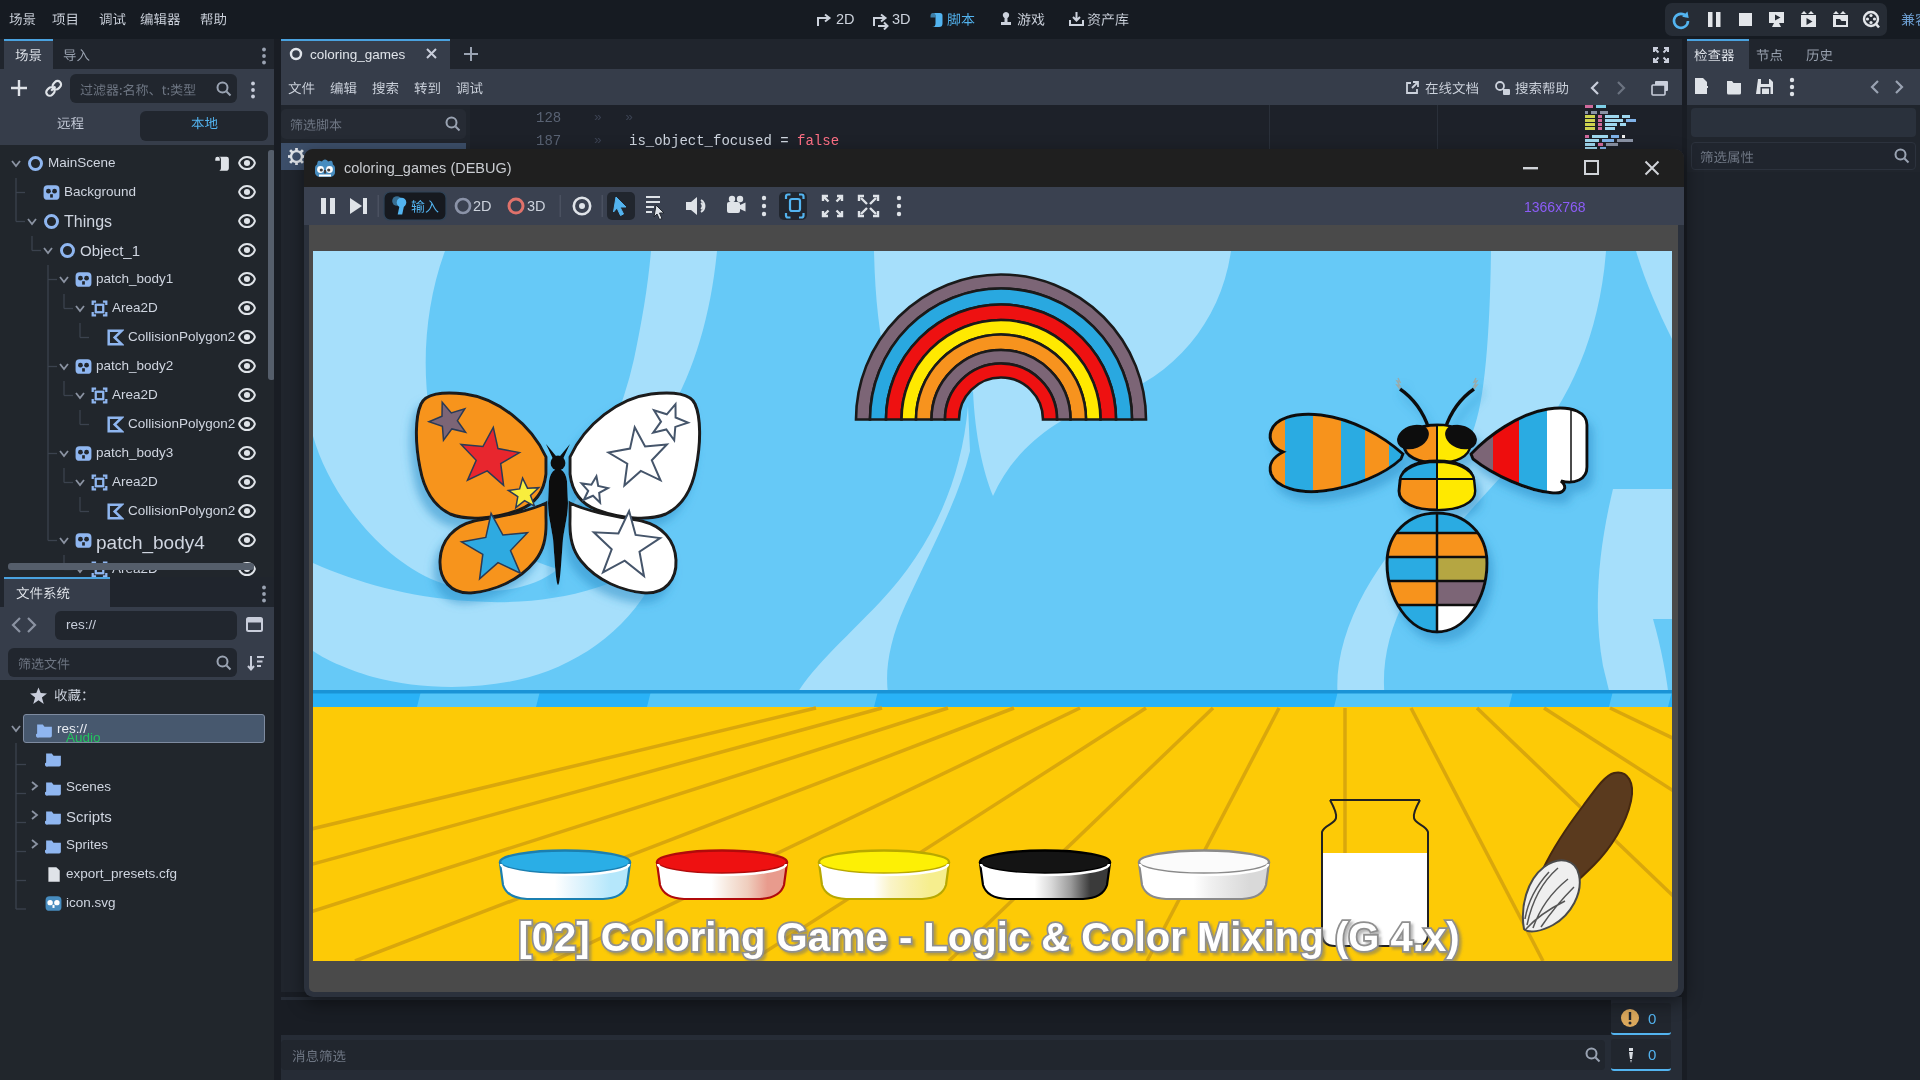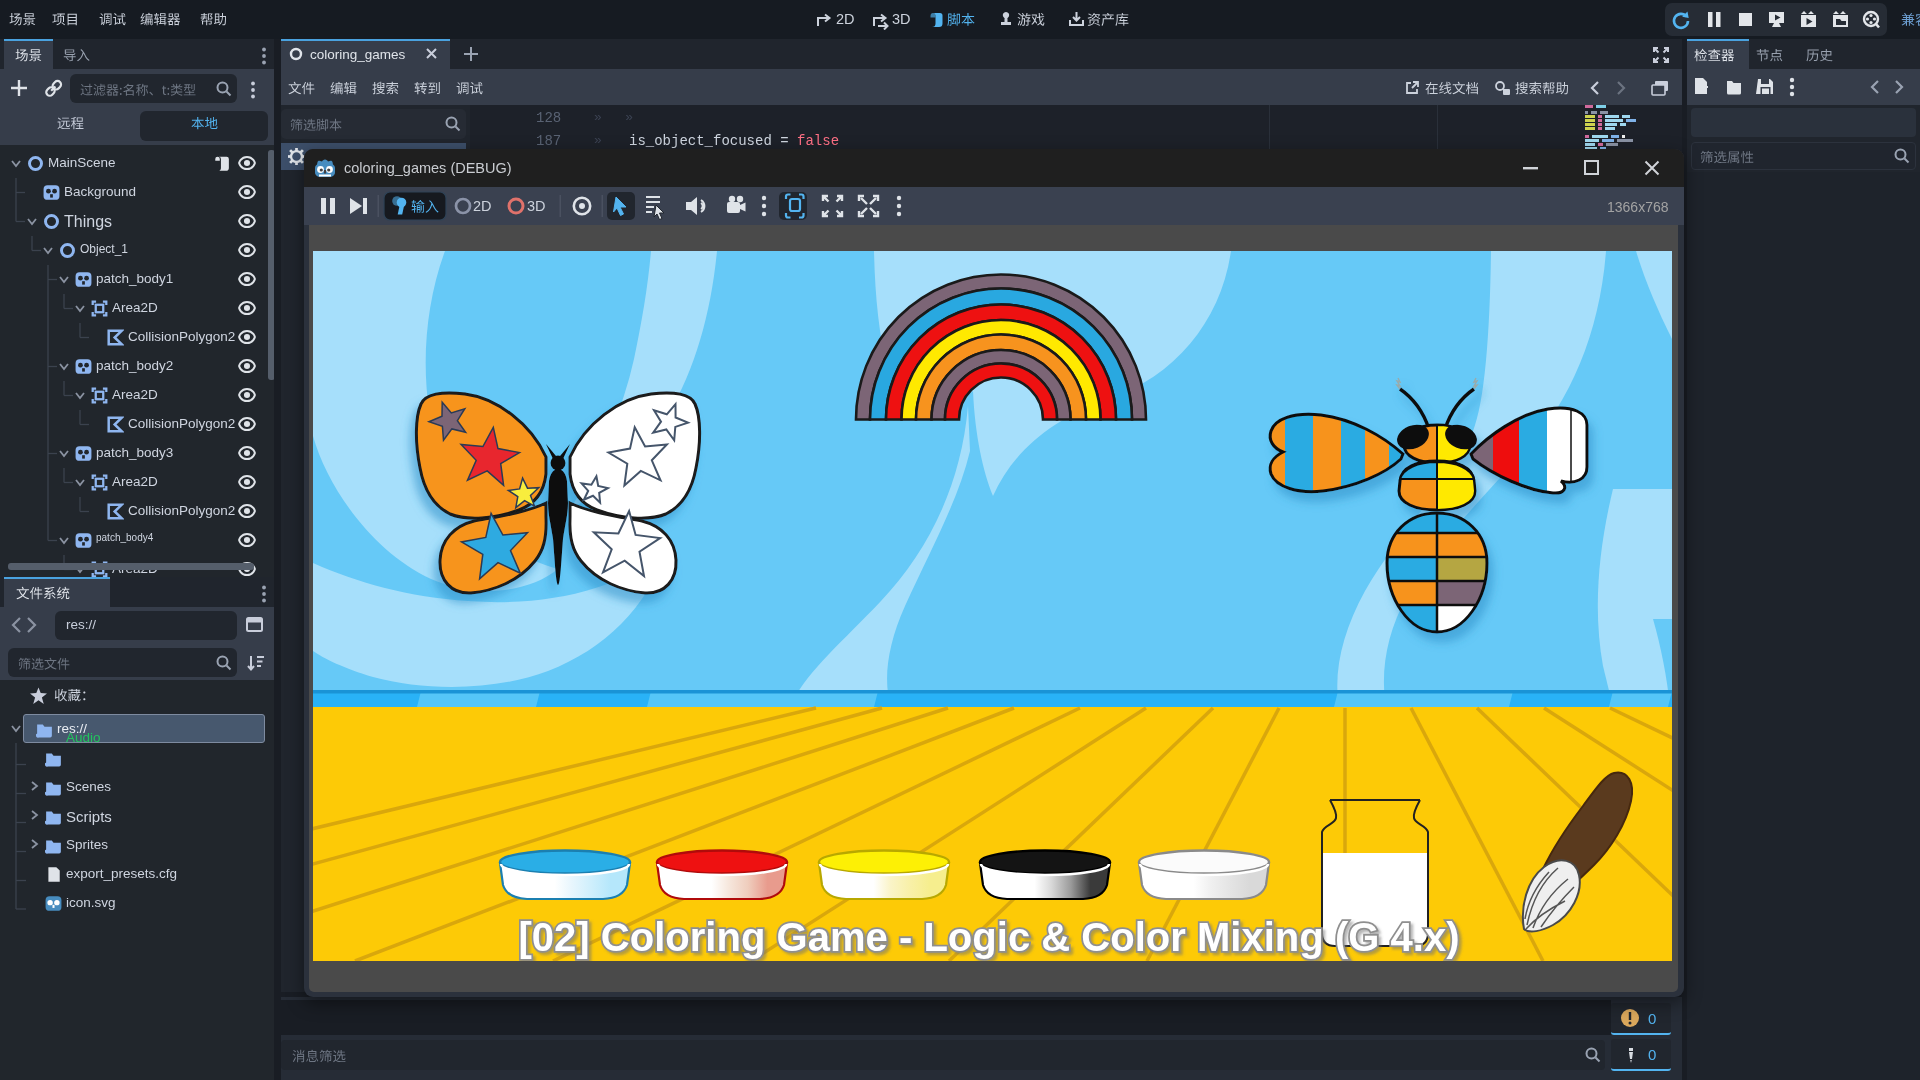--- a/index.html
+++ b/index.html
@@ -173,21 +173,21 @@
 <svg class="ab" style="left:238px;top:212px" width="18" height="18" viewBox="0 0 16 16">
     <path d="M8.0 2.6 C13.6 2.6 15 8.0 15 8.0 C15 8.0 13.6 13.4 8.0 13.4 C2.4 13.4 1 8.0 1 8.0 C1 8.0 2.4 2.6 8.0 2.6 Z" fill="none" stroke="#dfe3e8" stroke-width="1.8"></path>
     <circle cx="8.0" cy="8.0" r="2.72" fill="#dfe3e8"></circle>
   </svg>
 <svg class="ab" style="left:42px;top:244px" width="12" height="12">
     <path d="M2 4 L6 9 L10 4" fill="none" stroke="#8b93a2" stroke-width="1.8"></path>
   </svg>
 <svg class="ab" style="left:59px;top:242px" width="17" height="17" viewBox="0 0 15 15">
     <circle cx="7.5" cy="7.5" r="5.3" fill="none" stroke="#8fb6f0" stroke-width="2.6"></circle>
   </svg>
-<div class="txt" style="left:80px;top:242px;font-size:12px;color:#cfd5e0">Object_1</div>
+<div class="txt" style="left:80px;top:242px;font-size:15px;color:#cfd5e0">Object_1</div>
 <svg class="ab" style="left:238px;top:241px" width="18" height="18" viewBox="0 0 16 16">
     <path d="M8.0 2.6 C13.6 2.6 15 8.0 15 8.0 C15 8.0 13.6 13.4 8.0 13.4 C2.4 13.4 1 8.0 1 8.0 C1 8.0 2.4 2.6 8.0 2.6 Z" fill="none" stroke="#dfe3e8" stroke-width="1.8"></path>
     <circle cx="8.0" cy="8.0" r="2.72" fill="#dfe3e8"></circle>
   </svg>
 <svg class="ab" style="left:58px;top:273px" width="12" height="12">
     <path d="M2 4 L6 9 L10 4" fill="none" stroke="#8b93a2" stroke-width="1.8"></path>
   </svg>
 <svg class="ab" style="left:75px;top:271px" width="17" height="17" viewBox="0 0 15 15">
     <rect x="0.5" y="1" width="14" height="13" rx="3.5" fill="#8fb6f0"></rect>
     <circle cx="4.8" cy="6.3" r="2.1" fill="#21262c"></circle>
@@ -295,21 +295,21 @@
   </svg>
 <svg class="ab" style="left:58px;top:534px" width="12" height="12">
     <path d="M2 4 L6 9 L10 4" fill="none" stroke="#8b93a2" stroke-width="1.8"></path>
   </svg>
 <svg class="ab" style="left:75px;top:532px" width="17" height="17" viewBox="0 0 15 15">
     <rect x="0.5" y="1" width="14" height="13" rx="3.5" fill="#8fb6f0"></rect>
     <circle cx="4.8" cy="6.3" r="2.1" fill="#21262c"></circle>
     <circle cx="10.200000000000001" cy="6.3" r="2.1" fill="#21262c"></circle>
     <rect x="6.3" y="9.0" width="2.4" height="3.0" fill="#21262c"></rect>
   </svg>
-<div class="txt" style="left:96px;top:532px;font-size:10px;color:#cfd5e0">patch_body4</div>
+<div class="txt" style="left:96px;top:532px;font-size:19px;color:#cfd5e0">patch_body4</div>
 <svg class="ab" style="left:238px;top:531px" width="18" height="18" viewBox="0 0 16 16">
     <path d="M8.0 2.6 C13.6 2.6 15 8.0 15 8.0 C15 8.0 13.6 13.4 8.0 13.4 C2.4 13.4 1 8.0 1 8.0 C1 8.0 2.4 2.6 8.0 2.6 Z" fill="none" stroke="#dfe3e8" stroke-width="1.8"></path>
     <circle cx="8.0" cy="8.0" r="2.72" fill="#dfe3e8"></circle>
   </svg>
 <svg class="ab" style="left:74px;top:563px" width="12" height="12">
     <path d="M2 4 L6 9 L10 4" fill="none" stroke="#8b93a2" stroke-width="1.8"></path>
   </svg>
 <svg class="ab" style="left:91px;top:561px" width="17" height="17" viewBox="0 0 15 15">
     <g fill="none" stroke="#8fb6f0" stroke-width="2">
       <path d="M1.5 4.5 v-3 h3 M10.5 1.5 h3 v3 M13.5 10.5 v3 h-3 M4.5 13.5 h-3 v-3"></path>
@@ -718,21 +718,21 @@
 <g fill="none" stroke="#dfe3e8" stroke-width="2.4">
       <path d="M555 14 v-5 h5 M569 9 h5 v5 M574 24 v5 h-5 M560 29 h-5 v-5"></path>
       <path d="M557 11 l6 6 M572 11 l-6 6 M572 27 l-6 -6 M557 27 l6 -6"></path>
     </g>
 <g fill="#dfe3e8">
       <circle cx="595" cy="11" r="2.2"></circle>
       <circle cx="595" cy="19" r="2.2"></circle>
       <circle cx="595" cy="27" r="2.2"></circle>
     </g>
 </svg>
-<div class="txt" style="left:1607px;top:199px;font-size:14px;color:#a3a3a3">1366x768</div>
+<div class="txt" style="left:1524px;top:199px;font-size:14px;color:#8b5cf6">1366x768</div>
 <svg style="position:absolute;left:411.0px;top:197.3px;overflow:visible" width="30" height="20">
     <path transform="translate(0,14.7)" d="M10.3 -6.3V-1.2H11.1V-6.3ZM12.1 -6.8V-0.1C12.1 0.1 12.0 0.1 11.8 0.1C11.7 0.1 11.1 0.1 10.5 0.1C10.6 0.4 10.7 0.8 10.7 1.0C11.6 1.0 12.1 1.0 12.5 0.8C12.8 0.7 12.9 0.4 12.9 -0.1V-6.8ZM1.0 -4.6C1.1 -4.7 1.5 -4.8 2.0 -4.8H3.1V-2.9C2.1 -2.7 1.3 -2.5 0.6 -2.3L0.8 -1.3L3.1 -1.9V1.1H4.0V-2.2L5.2 -2.5L5.1 -3.3L4.0 -3.1V-4.8H5.1V-5.8H4.0V-7.9H3.1V-5.8H1.8C2.2 -6.8 2.6 -7.9 2.8 -9.1H5.1V-10.1H3.0C3.1 -10.6 3.2 -11.1 3.3 -11.6L2.3 -11.7C2.3 -11.2 2.2 -10.6 2.1 -10.1H0.7V-9.1H1.9C1.7 -8.0 1.4 -7.0 1.3 -6.7C1.1 -6.0 0.9 -5.6 0.7 -5.5C0.8 -5.3 0.9 -4.8 1.0 -4.6ZM9.2 -11.8C8.3 -10.3 6.6 -8.9 4.9 -8.2C5.1 -8.0 5.4 -7.6 5.6 -7.4C5.9 -7.6 6.3 -7.8 6.7 -8.0V-7.4H11.9V-8.1C12.2 -7.9 12.6 -7.7 13.0 -7.5C13.1 -7.8 13.4 -8.1 13.6 -8.3C12.2 -9.0 10.8 -9.8 9.8 -11.0L10.1 -11.4ZM7.1 -8.3C7.9 -8.9 8.6 -9.6 9.2 -10.3C9.9 -9.5 10.7 -8.9 11.6 -8.3ZM8.6 -5.7V-4.6H6.7V-5.7ZM5.8 -6.5V1.1H6.7V-1.8H8.6V0.0C8.6 0.1 8.6 0.2 8.5 0.2C8.3 0.2 8.0 0.2 7.5 0.2C7.6 0.4 7.8 0.8 7.8 1.0C8.4 1.0 8.8 1.0 9.1 0.9C9.4 0.7 9.5 0.5 9.5 0.0V-6.5ZM6.7 -3.8H8.6V-2.6H6.7Z M18.1 -10.6C19.1 -9.9 19.8 -9.1 20.4 -8.3C19.5 -4.3 17.7 -1.4 14.6 0.2C14.9 0.4 15.3 0.8 15.5 1.0C18.4 -0.6 20.2 -3.2 21.2 -6.9C22.8 -4.0 23.8 -0.8 27.0 1.0C27.0 0.6 27.3 0.1 27.5 -0.2C22.8 -3.0 23.3 -8.3 18.8 -11.5Z" fill="#53b4f0"></path>
   </svg>
 <div class="txt" style="left:473px;top:198px;font-size:14.5px;color:#ccd2dc">2D</div>
 <div class="txt" style="left:527px;top:198px;font-size:14.5px;color:#ccd2dc">3D</div>
 <div class="ab" style="left:309px;top:225px;width:1369px;height:767px;background:#4a4a4a;border-radius:0 0 5px 5px"></div>
 <svg class="ab" style="left:313px;top:251px" width="1359" height="710" viewBox="0 0 1359 710">
     <defs>
 <filter id="sh" x="-20%" y="-20%" width="140%" height="140%">
         <feDropShadow dx="-5" dy="9" stdDeviation="4" flood-color="#3090c8" flood-opacity="0.55"></feDropShadow>

